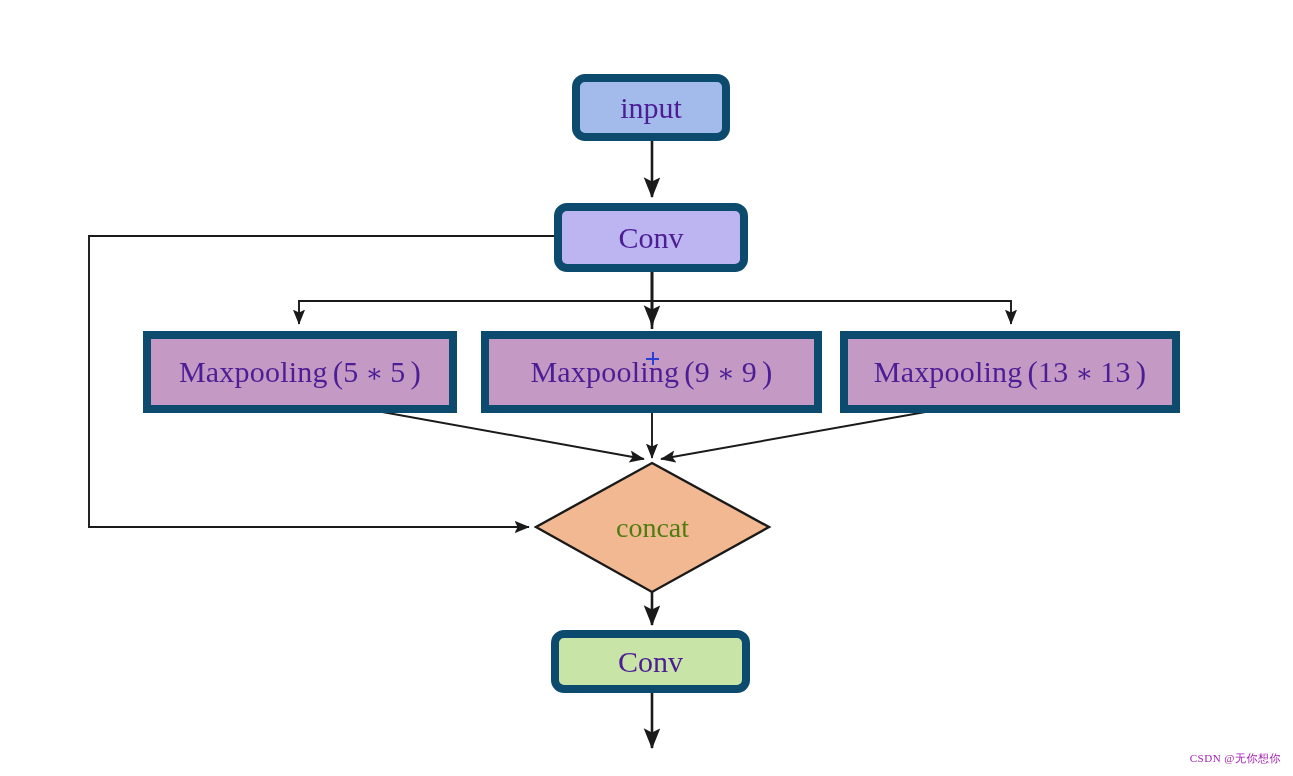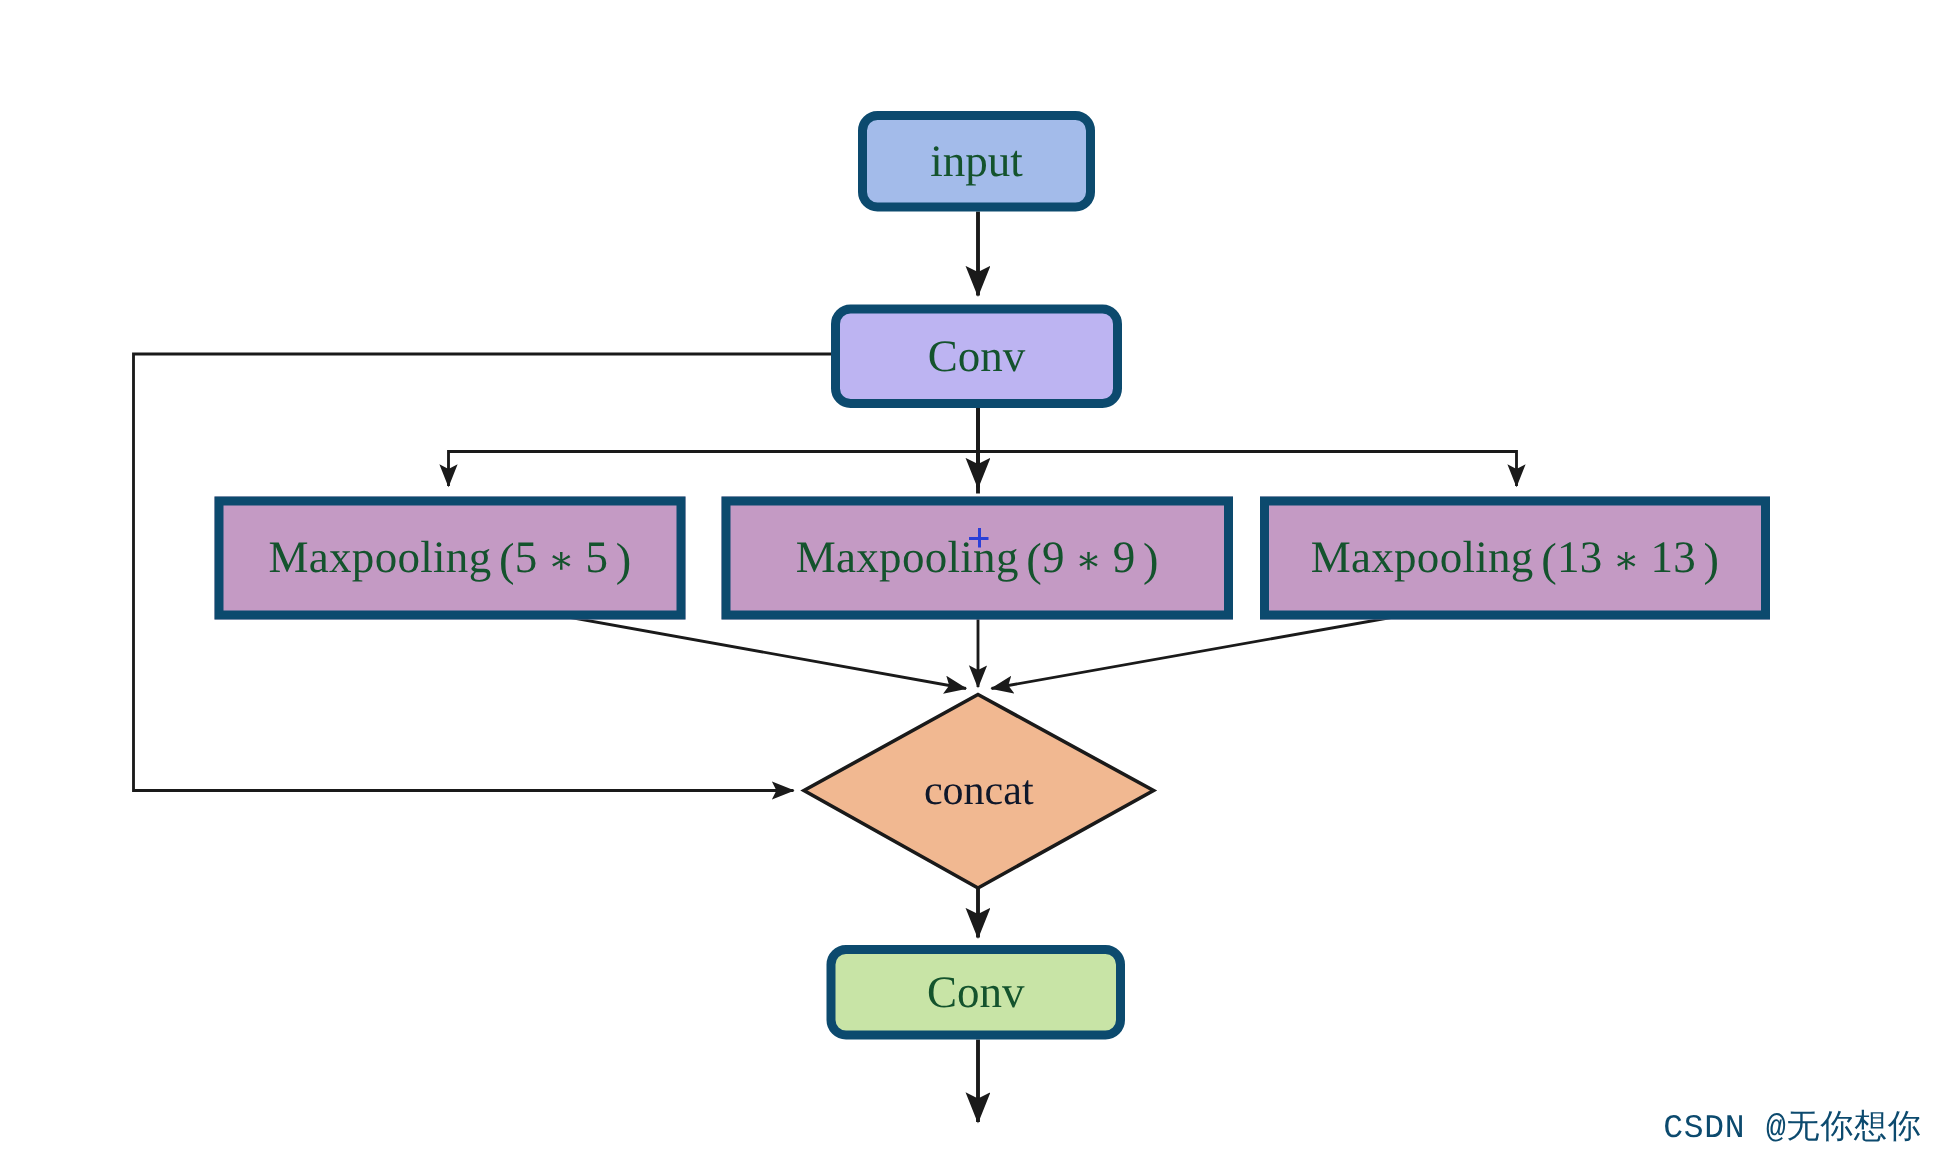--- a/index.html
+++ b/index.html
@@ -24,22 +24,22 @@
     top: 0;
     width: 1293px;
     height: 776px;
   }
   .node {
     position: absolute;
     box-sizing: border-box;
     display: flex;
     align-items: center;
     justify-content: center;
-    border: 6px solid #0c4a6e;
-    color: #14532d;
+    border: 8px solid #0c4a6e;
+    color: #4c1d95;
     text-align: center;
     white-space: nowrap;
     line-height: 1;
     z-index: 3;
   }
   .rounded {
     border-radius: 13px;
   }
   .node-input {
     left: 572px;
@@ -74,21 +74,21 @@
   .diamond-label {
     position: absolute;
     left: 536px;
     top: 463px;
     width: 233px;
     height: 129px;
     display: flex;
     align-items: center;
     justify-content: center;
     font-size: 28px;
-    color: #0f172a;
+    color: #4d7c0f;
     z-index: 3;
     pointer-events: none;
   }
   .math-paren {
     font-size: 31px;
     padding-left: 5px;
   }
   .math-op {
     padding: 0 7px;
     font-size: 26px;
@@ -108,23 +108,23 @@
     content: "";
     position: absolute;
     background: #2b3fd8;
   }
   #cursor:before { left: 6px; top: 0; width: 1.5px; height: 13px; }
   #cursor:after { left: 0; top: 6px; width: 13px; height: 1.5px; }
   #watermark {
     position: absolute;
     right: 12px;
     bottom: 10px;
-    font-family: Liberation Mono, monospace;
-    font-size: 22px;
-    color: #0c4a6e;
+    font-family: Liberation Serif, serif;
+    font-size: 11px;
+    color: #a21caf;
     letter-spacing: 0.5px;
     z-index: 5;
     white-space: nowrap;
   }
 </style>
 </head>
 <body>
 
 <div id="canvas">
 

